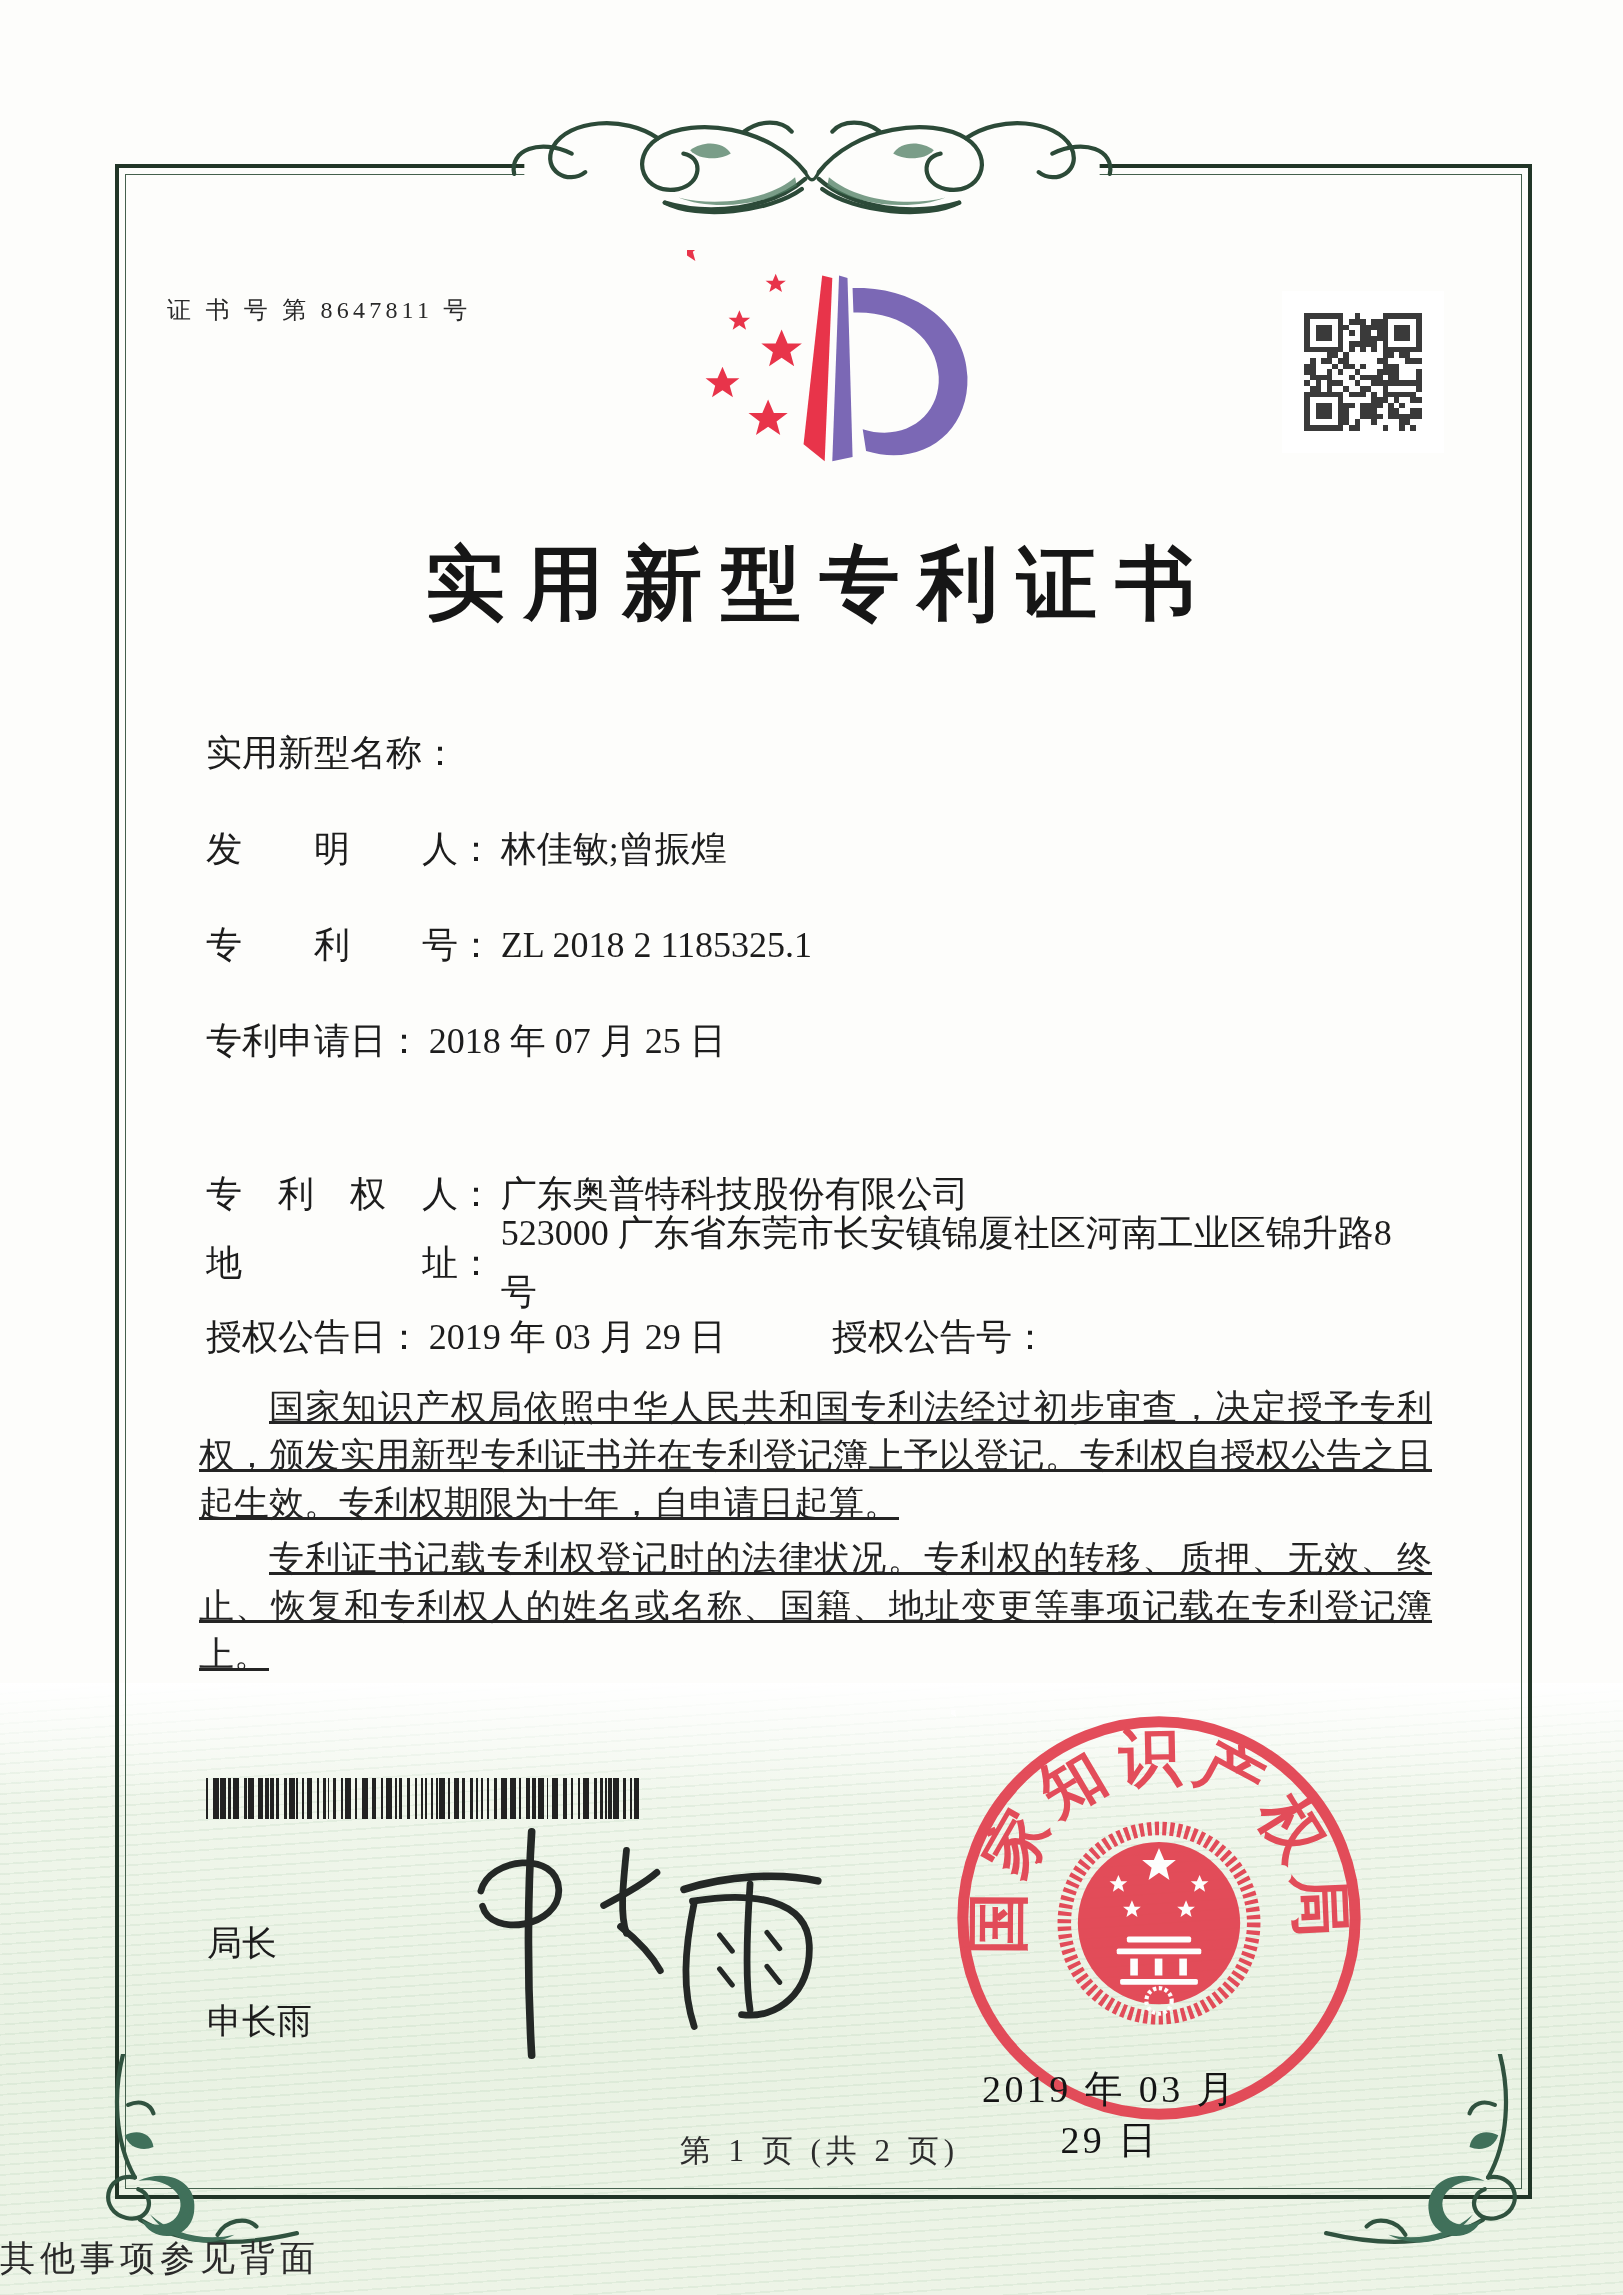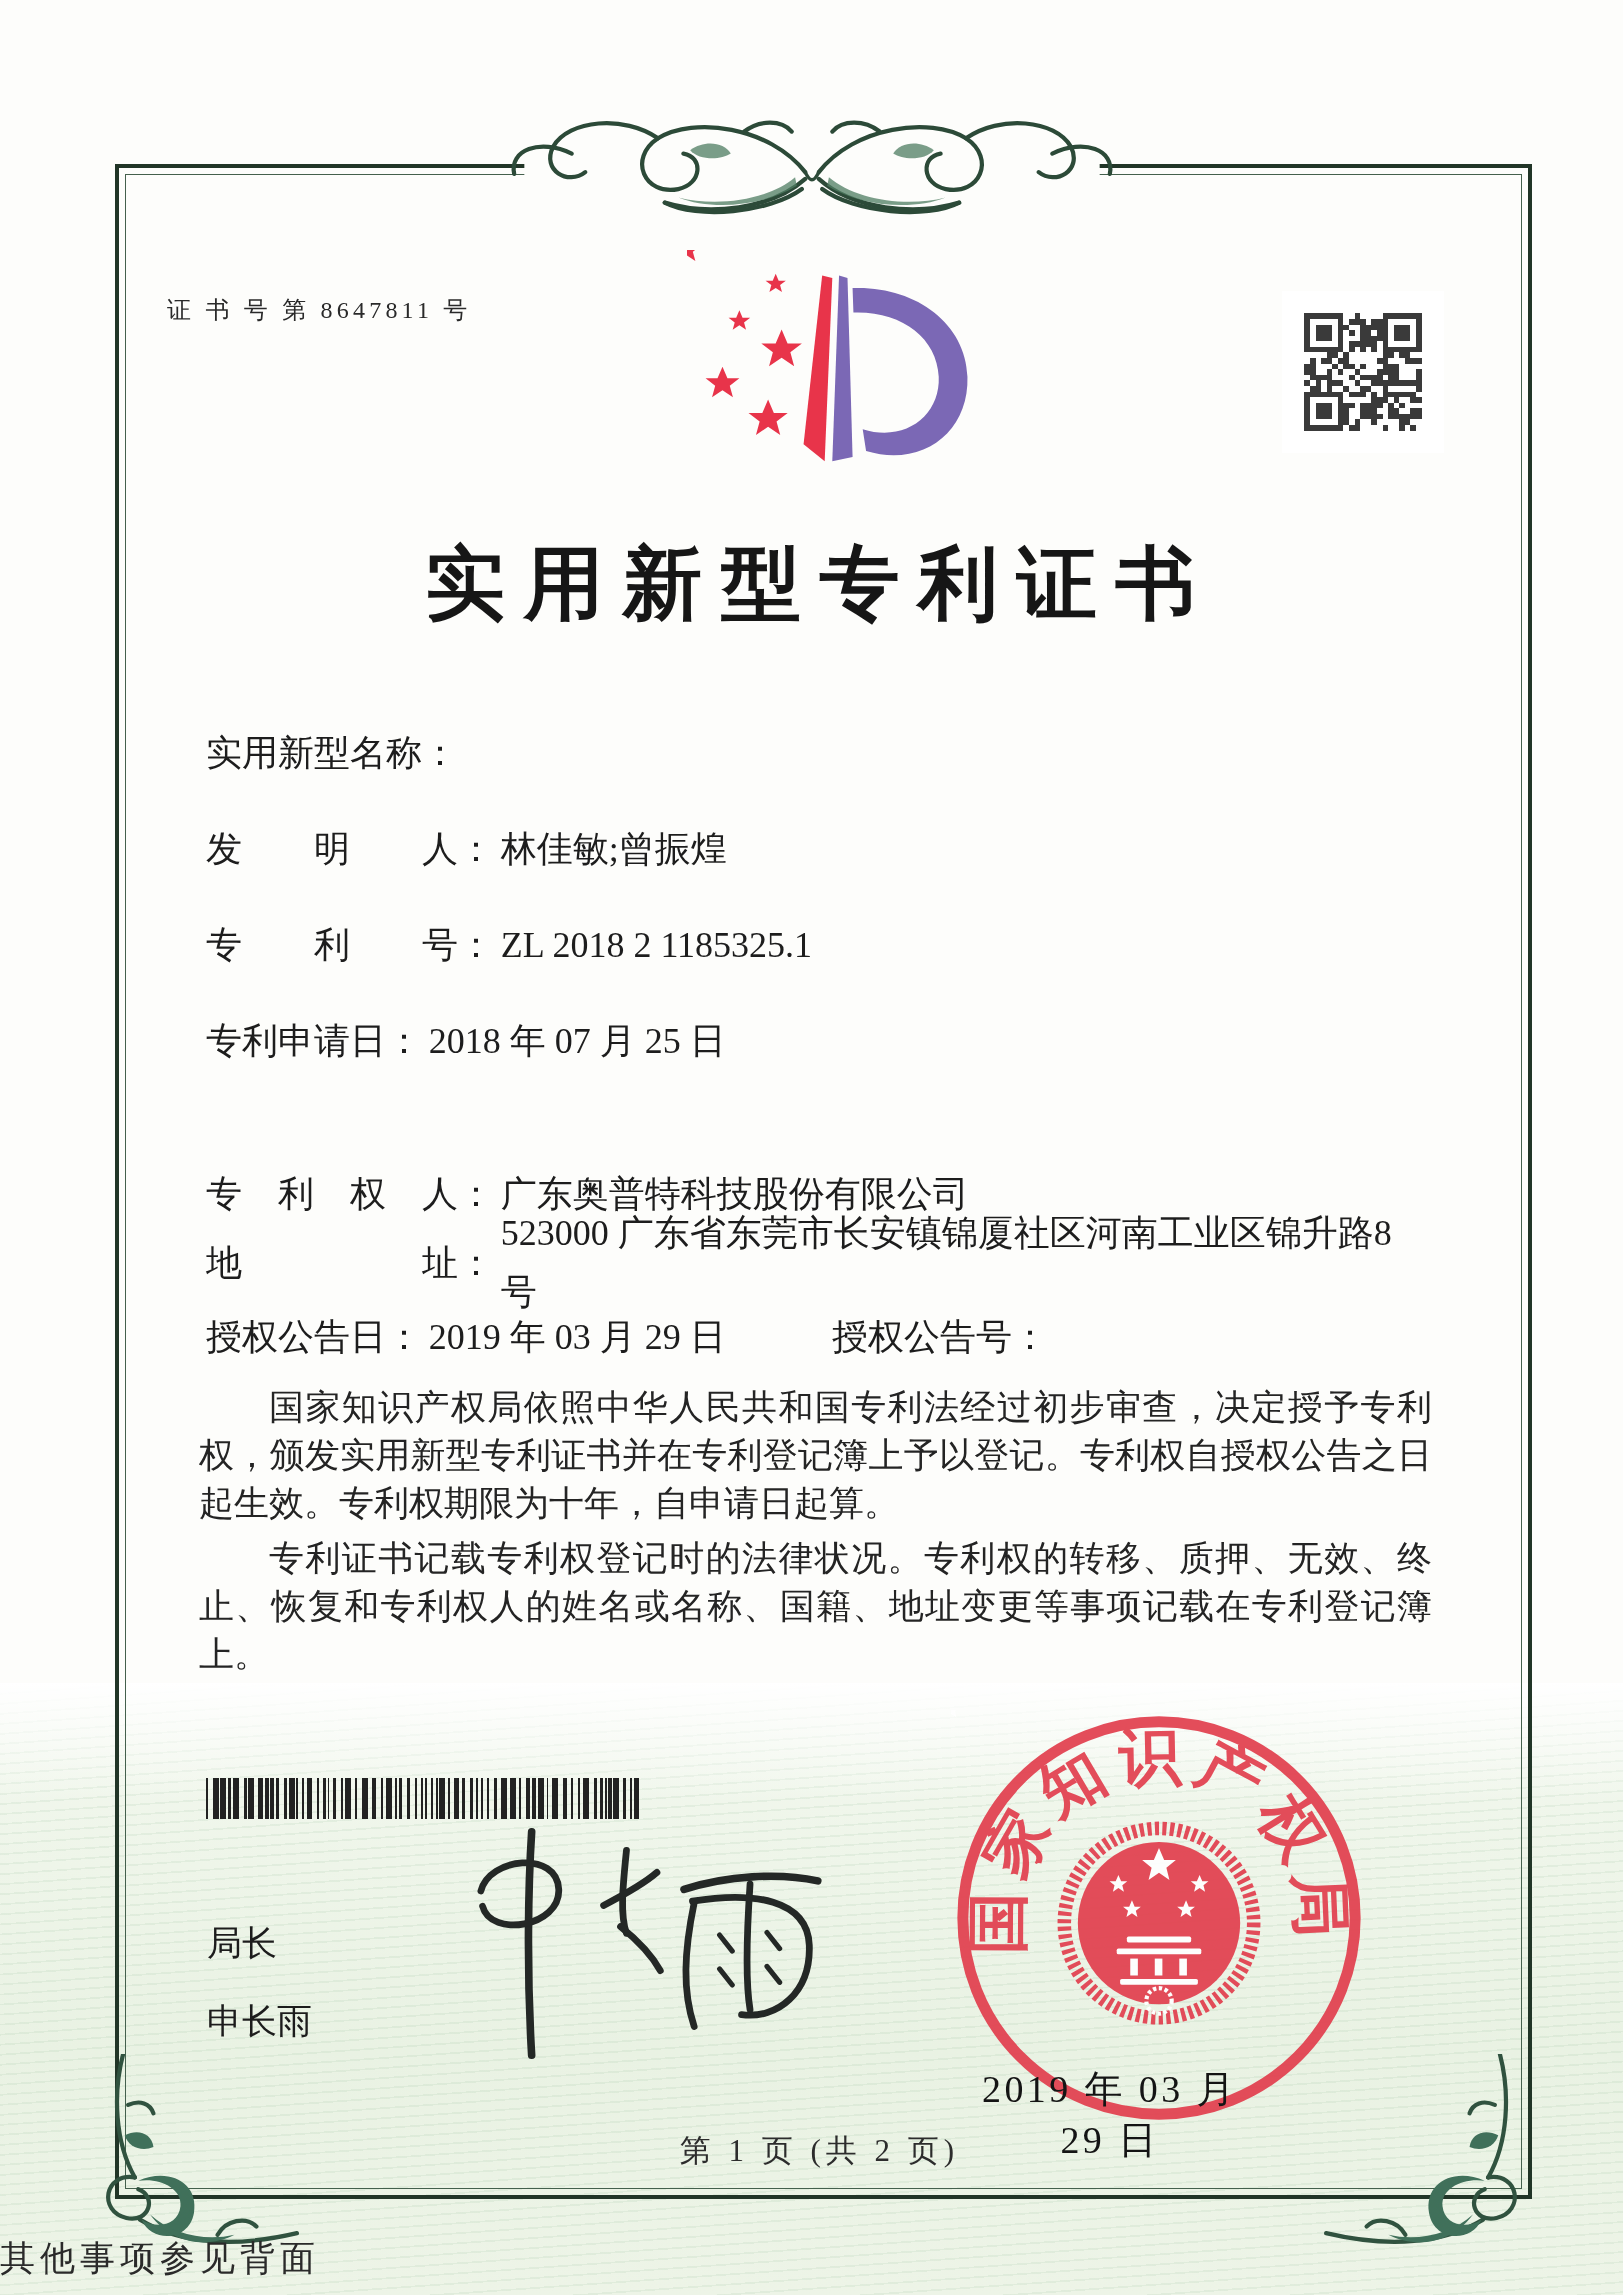--- a/index.html
+++ b/index.html
@@ -33,21 +33,21 @@
 
   .row{position:absolute;left:206px;z-index:3;display:flex;align-items:center;
        font-size:36px;line-height:59px;color:#1d1d1d;}
   .row .lbl{white-space:pre;flex:0 0 auto;}
   .row .val{margin-left:6.8px;max-width:913px;}
   .r1{top:724px;} .r2{top:820px;} .r3{top:916px;} .r4{top:1012px;} .r5{top:1165px;}
   .r6{top:1204px;} .r7{top:1308px;width:1218px;}
   .grant2{position:absolute;left:626px;top:0;display:flex;}
 
   .paras{position:absolute;left:199px;top:1384px;width:1233px;z-index:3;
-         font-size:35px;line-height:48px;text-align:justify;color:#242424;}
+         font-size:35px;line-height:48px;text-align:justify;color:#242424;text-decoration:underline;}
   .paras p{margin:0 0 6.8px 0;text-indent:2em;}
 
   .barcode{position:absolute;left:206px;top:1778px;width:436px;height:41px;z-index:3;}
 
   .signer{position:absolute;left:207px;top:1905px;z-index:3;font-size:35px;line-height:78px;color:#1c1c1c;}
   .sig-script{position:absolute;left:430px;top:1825px;z-index:3;}
 
   .seal{position:absolute;left:951px;top:1710px;z-index:4;}
   .seal-date{position:absolute;left:963px;top:2064px;width:294px;z-index:5;text-align:center;
              font-size:38px;letter-spacing:3.4px;color:#141414;}

